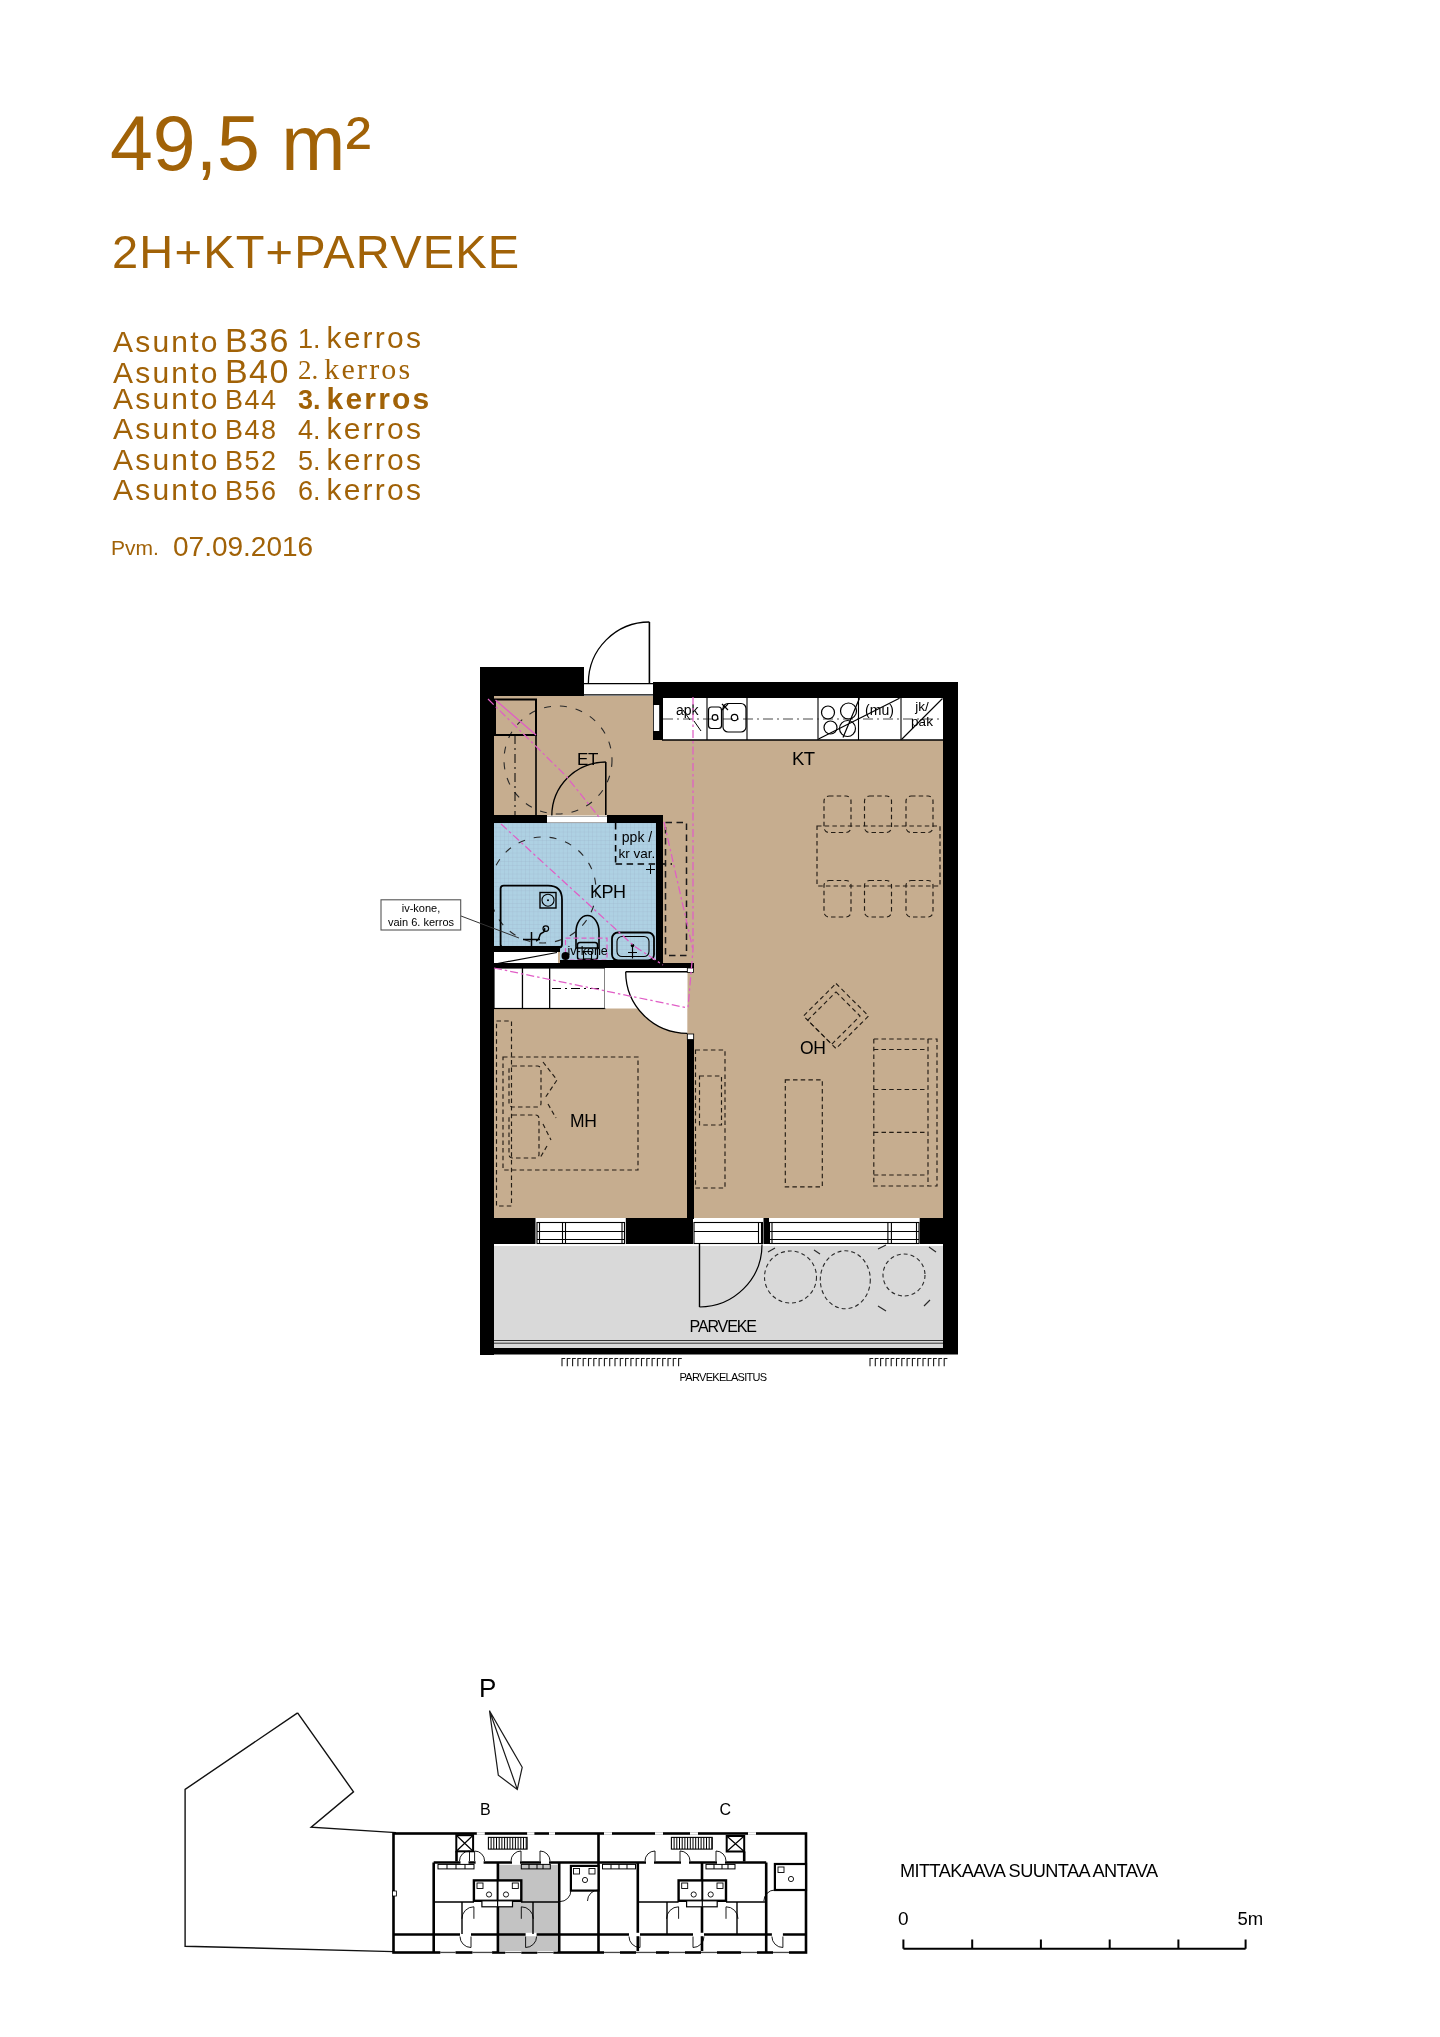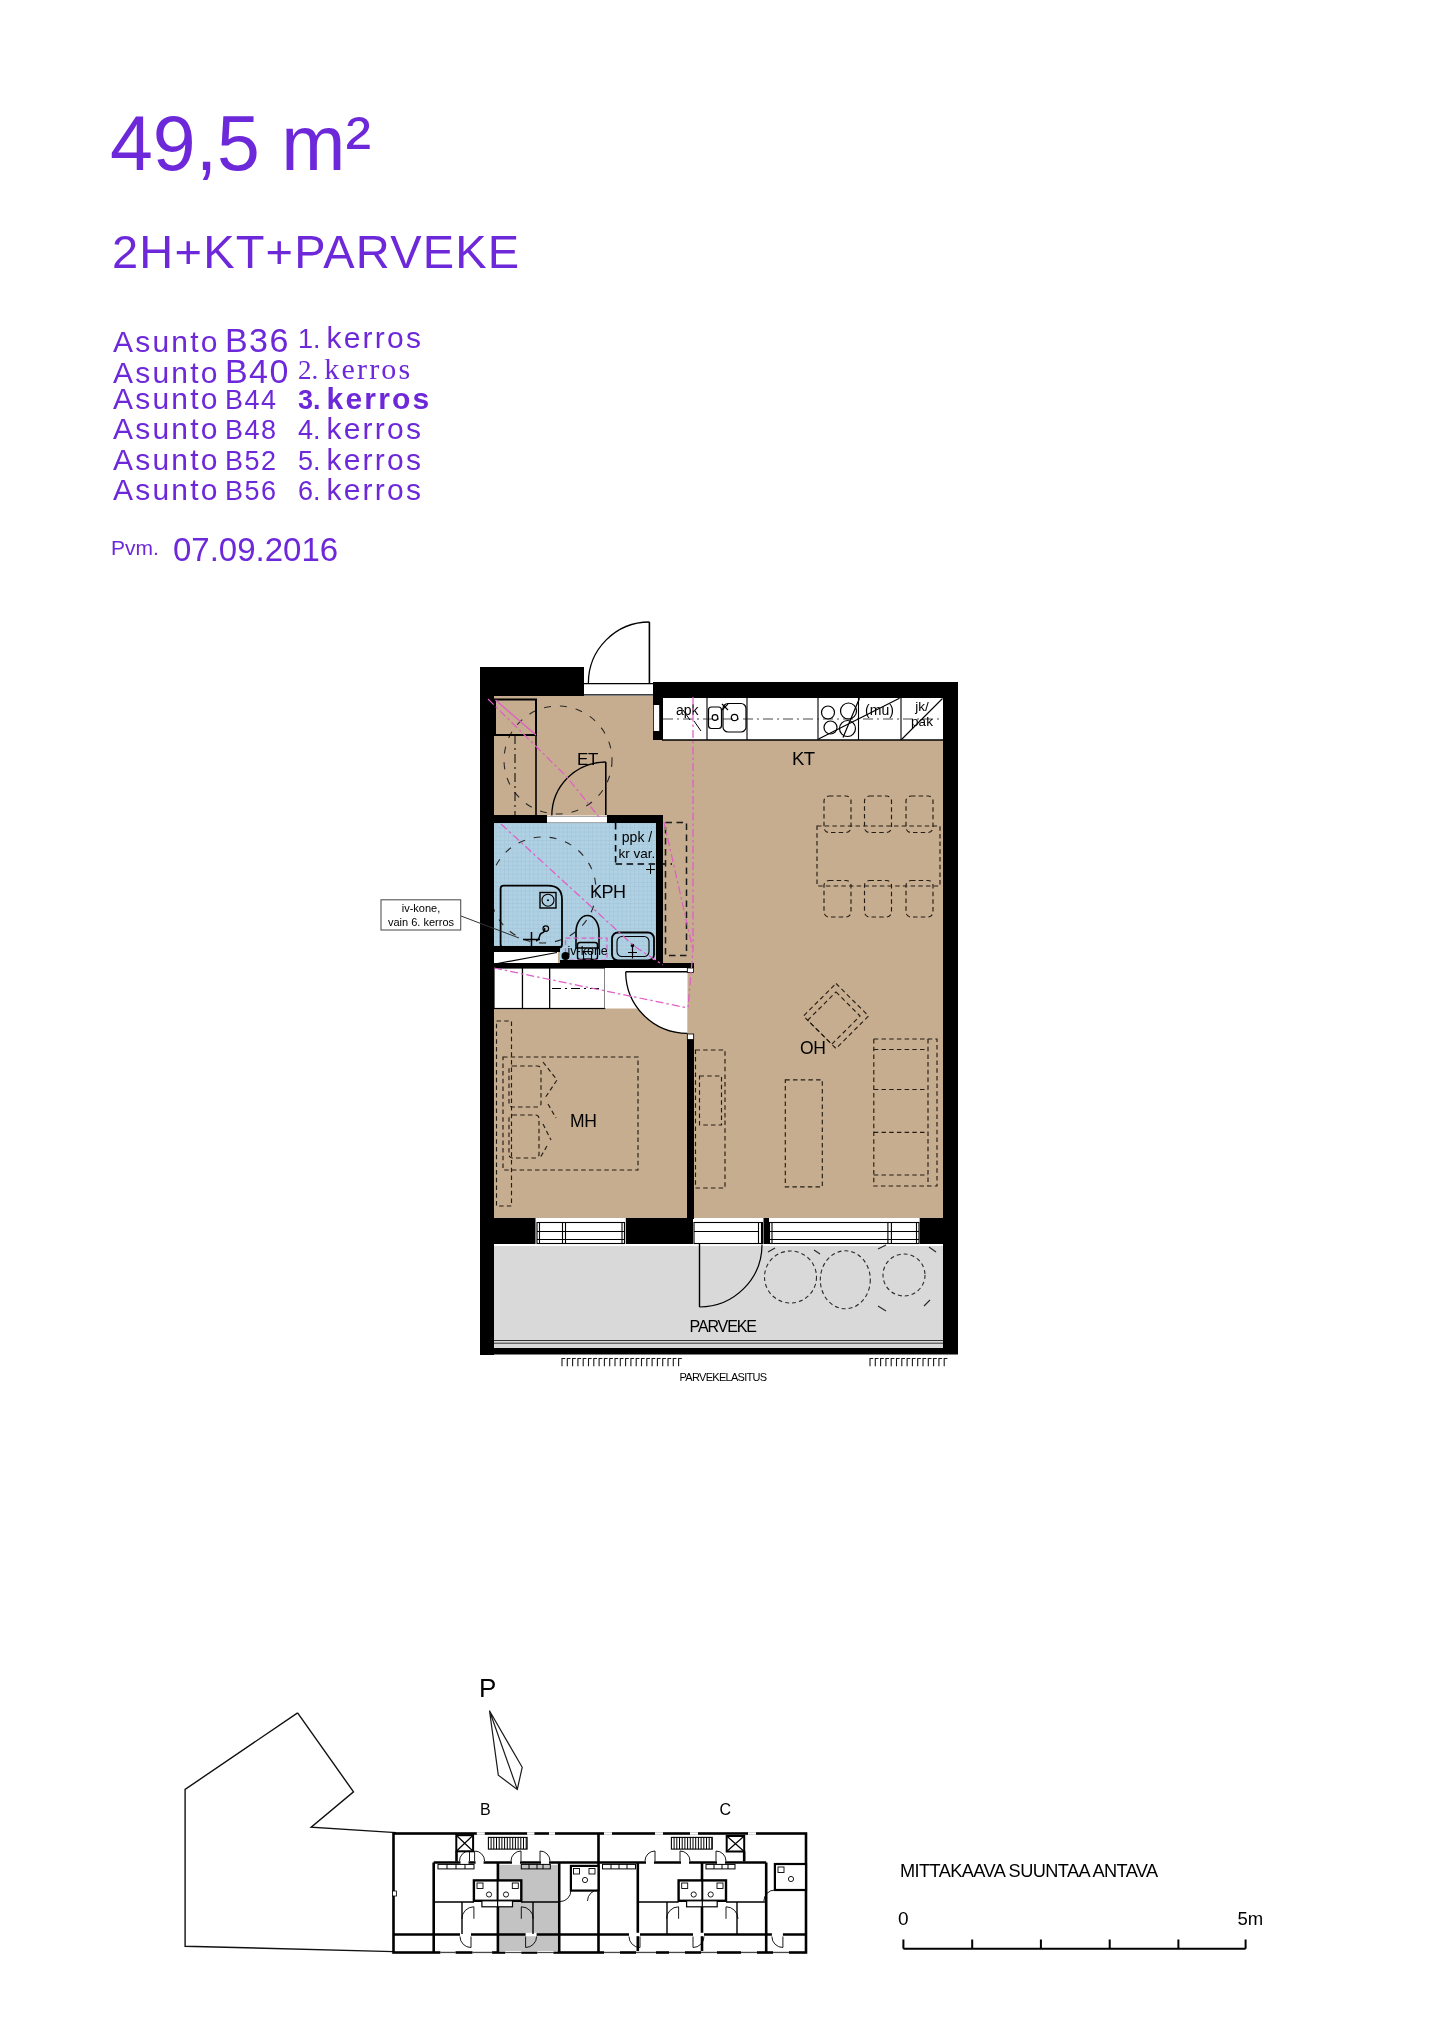--- a/index.html
+++ b/index.html
@@ -1,17 +1,17 @@
 <!DOCTYPE html>
 <html><head>
 <meta charset="utf-8">
 <style>
   html,body{margin:0;padding:0;background:#fff;}
   body{width:1440px;height:2037px;position:relative;font-family:"Liberation Sans",sans-serif;}
-  .abs{position:absolute;white-space:nowrap;color:#6d28d9;}
+  .abs{position:absolute;white-space:nowrap;color:#a16207;}
   svg text{font-family:"Liberation Sans",sans-serif;fill:#000;}
 </style>
 </head>
 <body>
 
 <div class="abs" style="left:110px;top:99px;font-size:77px;letter-spacing:0px;">49,5 m²</div>
 
 <div class="abs" style="left:112px;top:224px;font-size:47px;letter-spacing:1.2px;">2H+KT+PARVEKE</div>
 
 <div class="abs" style="left:113px;top:321.3px;font-size:30px;">
@@ -32,21 +32,21 @@
 
 <div class="abs" style="left:113px;top:442.5px;font-size:30px;">
 <span style="letter-spacing:2.2px;">Asunto</span><span style="display:inline-block;width:5.3px;"></span><span style="font-size:27px;letter-spacing:1.5px;">B52</span></div>
 <div class="abs" style="left:298px;top:442.5px;font-size:30px;"><span style="font-size:27px;">5.</span><span style="display:inline-block;width:6px;"></span><span style="letter-spacing:2.2px;">kerros</span></div>
 
 <div class="abs" style="left:113px;top:472.8px;font-size:30px;">
 <span style="letter-spacing:2.2px;">Asunto</span><span style="display:inline-block;width:5.3px;"></span><span style="font-size:27px;letter-spacing:1.5px;">B56</span></div>
 <div class="abs" style="left:298px;top:472.8px;font-size:30px;"><span style="font-size:27px;">6.</span><span style="display:inline-block;width:6px;"></span><span style="letter-spacing:2.2px;">kerros</span></div>
 
 <div class="abs" style="left:111px;top:535.5px;font-size:21px;">Pvm.</div>
-<div class="abs" style="left:173px;top:531px;font-size:33px;">07.09.2016</div>
+<div class="abs" style="left:173px;top:531px;font-size:28px;">07.09.2016</div>
 
 <svg width="1440" height="2037" viewBox="0 0 1440 2037" style="position:absolute;left:0;top:0;">
 <defs>
 <pattern id="tile" width="4.2" height="4.2" patternUnits="userSpaceOnUse">
   <path d="M0,0 H4.2 M0,0 V4.2" stroke="rgba(150,165,190,0.6)" stroke-width="0.55" fill="none"></path>
 </pattern>
 </defs>
 
 <rect x="494" y="696" width="449" height="522" fill="#c6ad8f"></rect>
 

